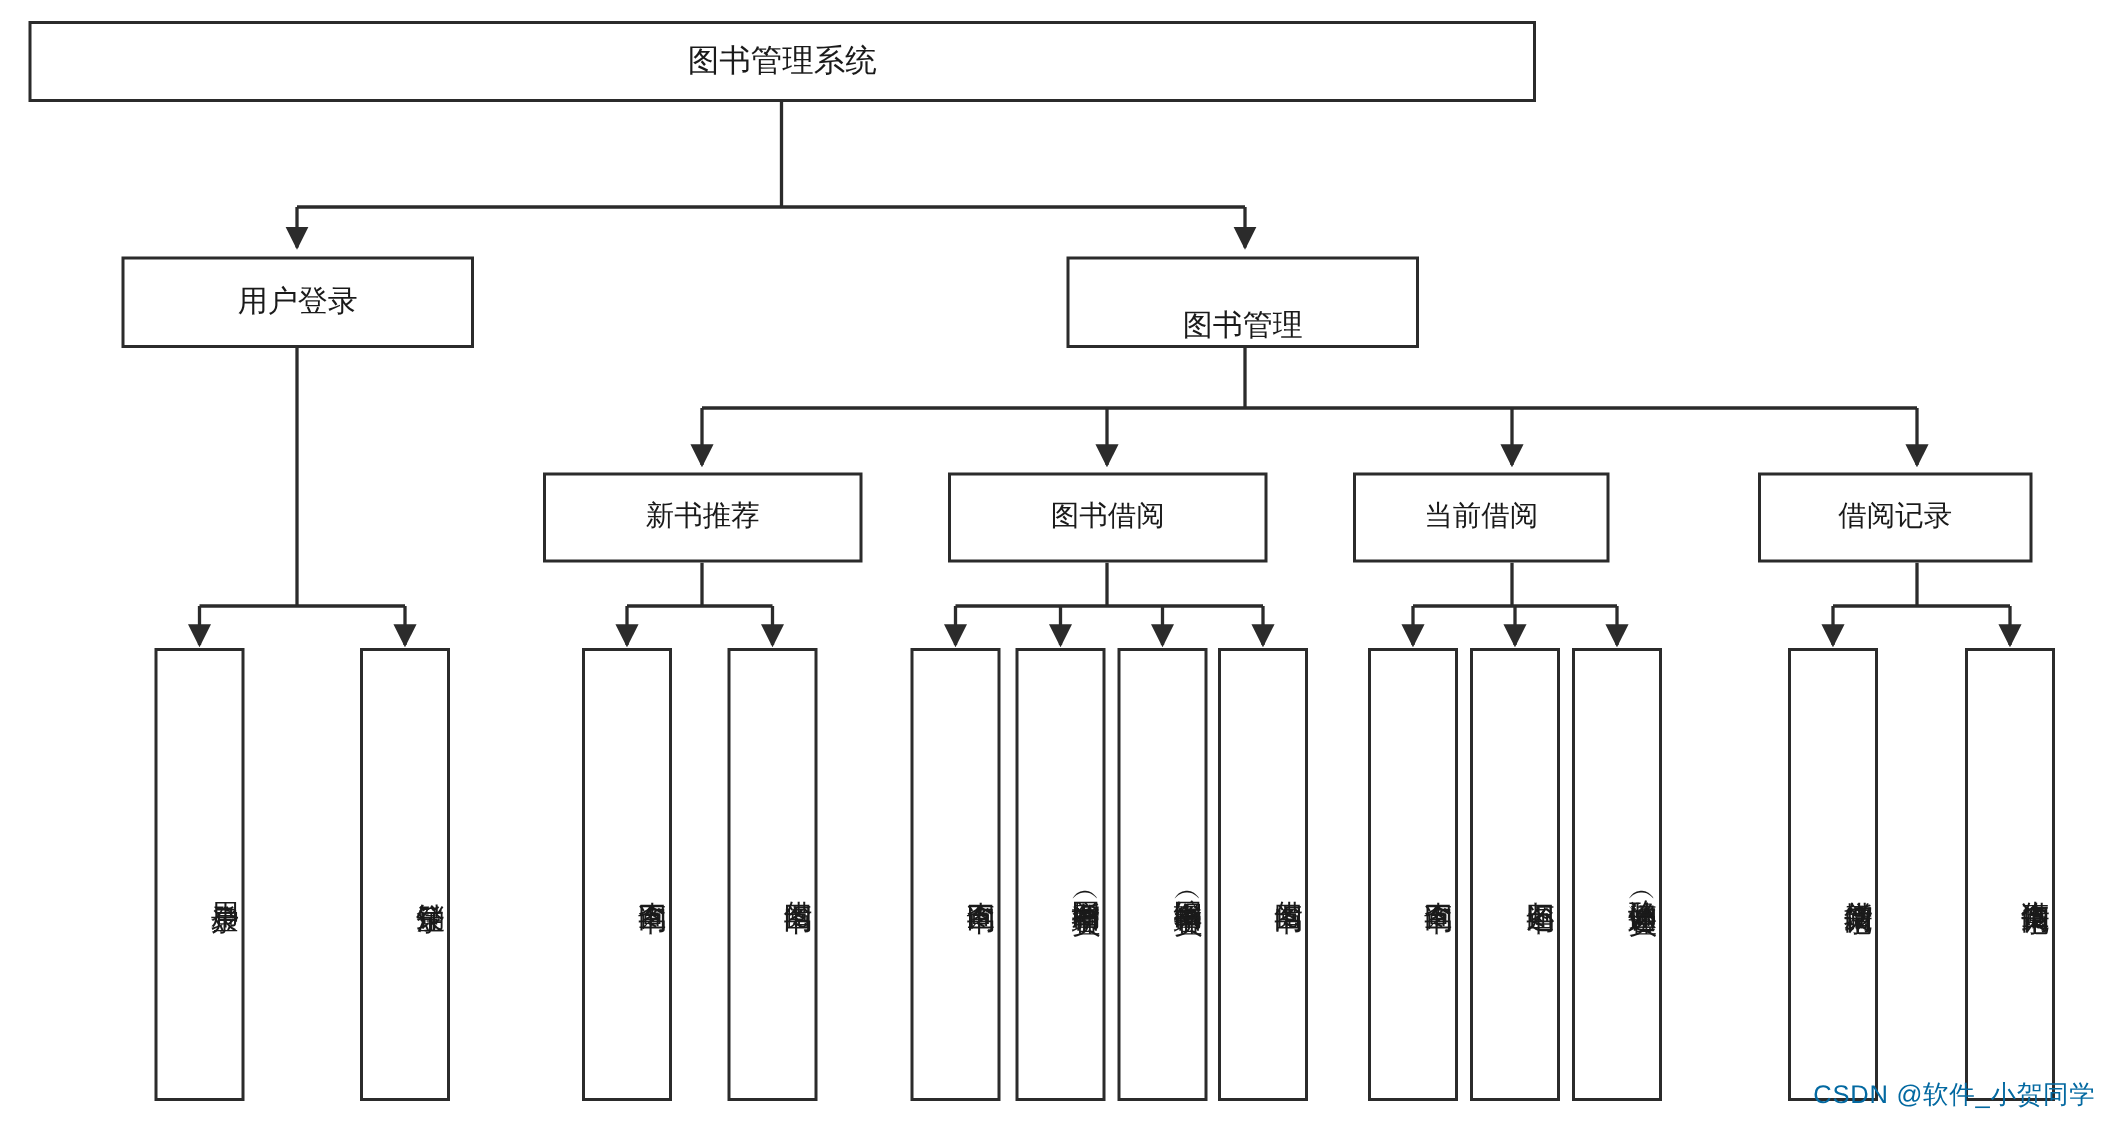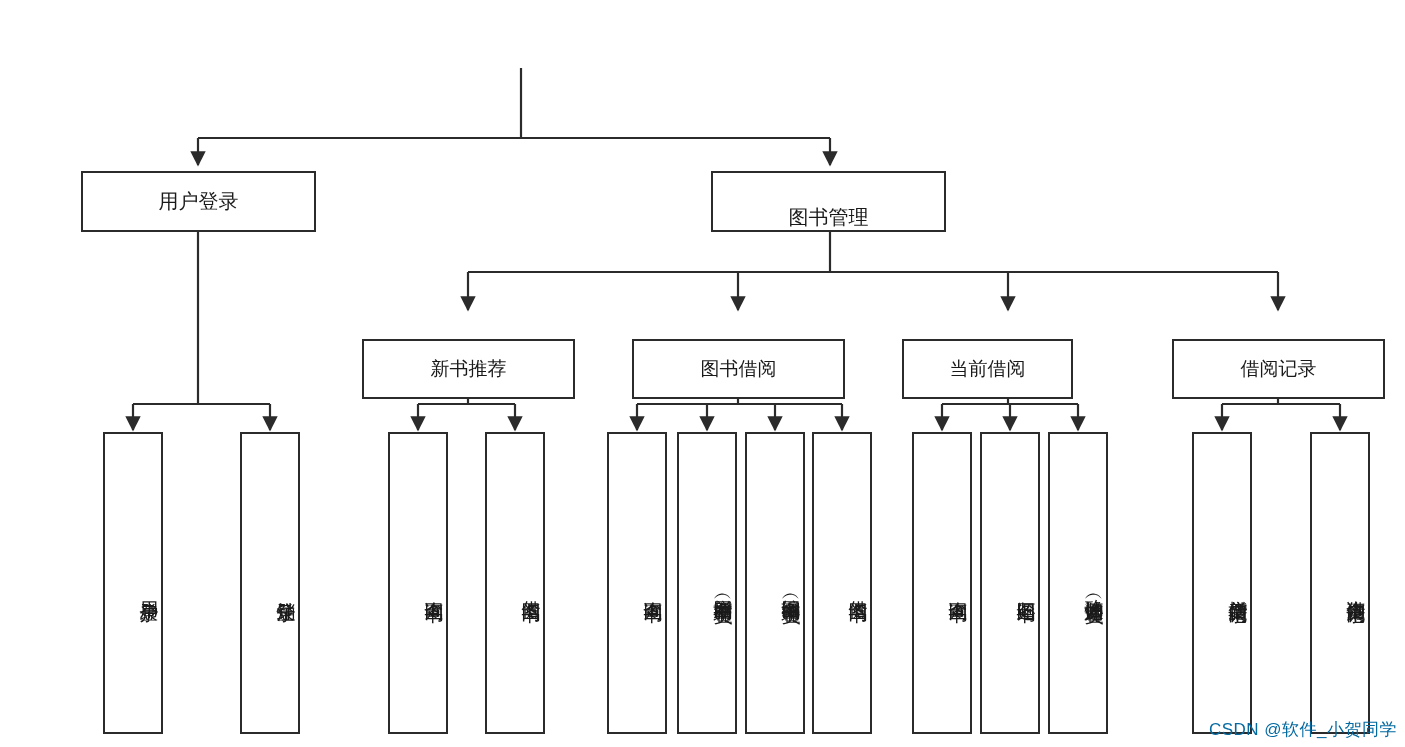--- a/index.html
+++ b/index.html
@@ -30,21 +30,20 @@
     line-height: 1.25;
   }
   .node.root {
     font-size: 21px;
   }
   .node.lvl1 {
     font-size: 20px;
   }
   .node.lvl2 {
     font-size: 19px;
-    margin-top: 24px;
   }
   .node.leaf {
     font-size: 19px;
     writing-mode: vertical-rl;
     text-orientation: upright;
     letter-spacing: 1px;
     padding-top: 10px;
     align-items: flex-start;
     justify-content: center;
   }
@@ -117,38 +116,41 @@
       <path d="M 1010 404 L 1010 430" marker-end="url(#arrow)"></path>
       <path d="M 1078 404 L 1078 430" marker-end="url(#arrow)"></path>
 
       <path d="M 1278 375 L 1278 404"></path>
       <path d="M 1222 404 L 1340 404"></path>
       <path d="M 1222 404 L 1222 430" marker-end="url(#arrow)"></path>
       <path d="M 1340 404 L 1340 430" marker-end="url(#arrow)"></path>
     </g>
   </svg>
 
+  <div class="node root" style="left:19px; top:14px; width:1005px; height:54px;">
+    <span class="label">图书管理系统</span>
+  </div>
 
   <div class="node lvl1" style="left:81px; top:171px; width:235px; height:61px;">
     <span class="label">用户登录</span>
   </div>
   <div class="node lvl1" style="left:711px; top:171px; width:235px; height:61px;align-items:flex-end;">
     <span class="label">图书管理</span>
   </div>
 
   <div class="node lvl2" style="left:362px; top:315px; width:213px; height:60px;">
     <span class="label">新书推荐</span>
   </div>
   <div class="node lvl2" style="left:632px; top:315px; width:213px; height:60px;align-items:center;">
     <span class="label">图书借阅</span>
   </div>
   <div class="node lvl2" style="left:902px; top:315px; width:171px; height:60px;">
     <span class="label">当前借阅</span>
   </div>
-  <div class="node lvl2" style="left:1172px; top:315px; width:213px; height:60px;">
+  <div class="node lvl2" style="left:1172px; top:315px; width:183px; height:60px;">
     <span class="label">借阅记录</span>
   </div>
 
   <div class="node leaf" style="left:103px; top:432px; width:60px; height:302px;">
     <span class="label">用户登录</span>
   </div>
   <div class="node leaf" style="left:240px; top:432px; width:60px; height:302px;">
     <span class="label">注销登录</span>
   </div>
 

